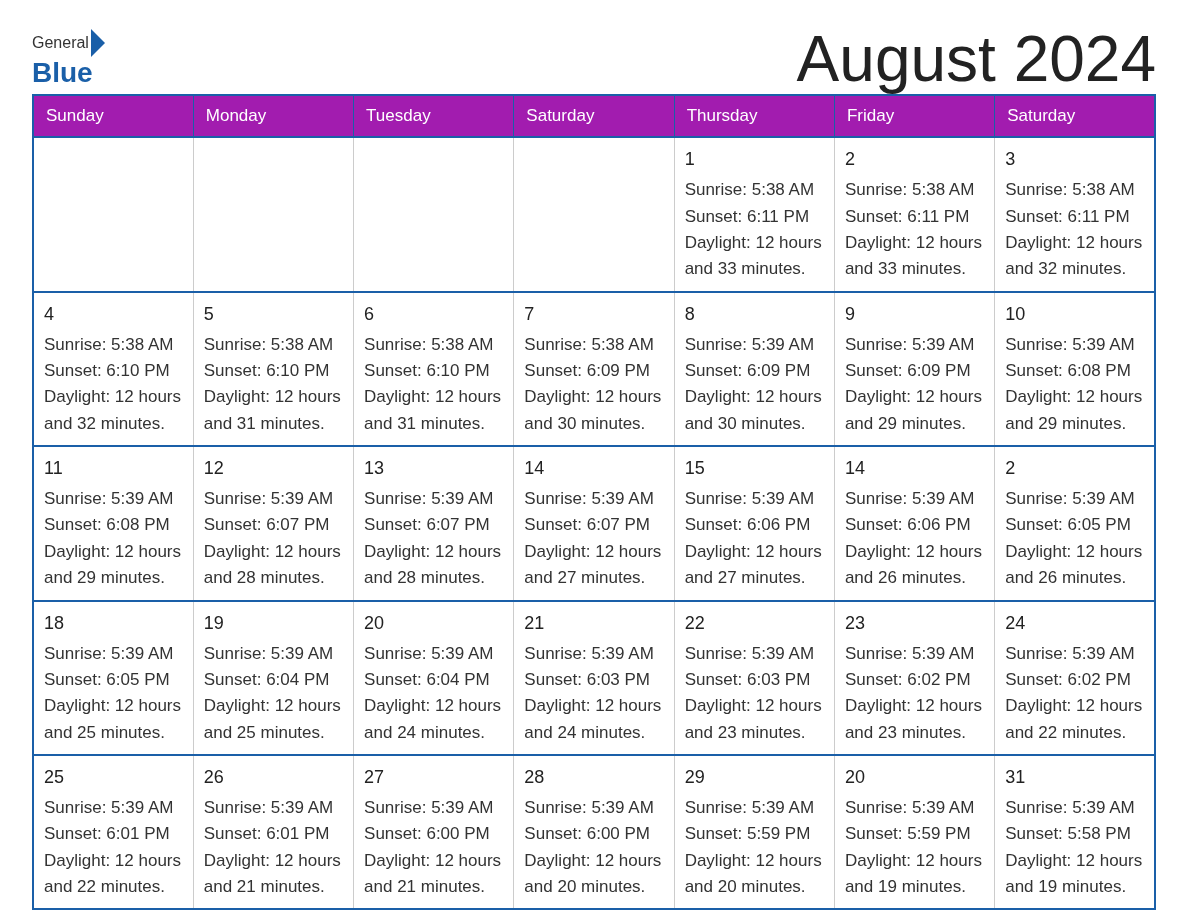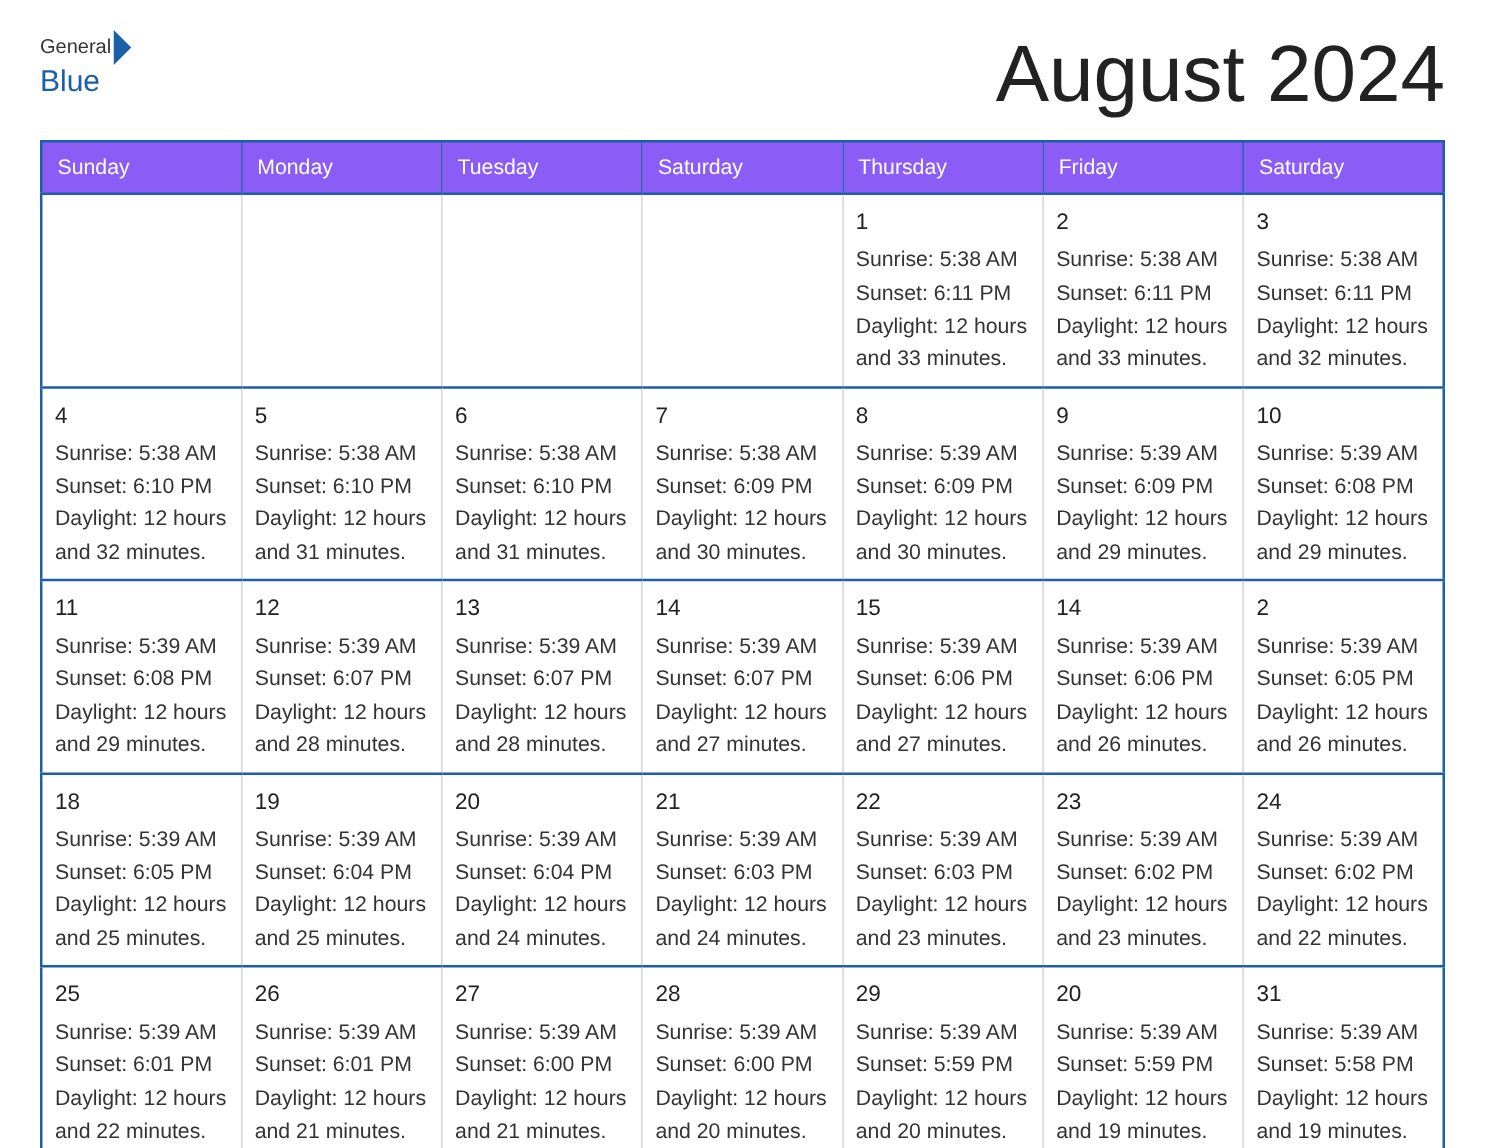--- a/index.html
+++ b/index.html
@@ -5,43 +5,42 @@
     * { box-sizing: border-box; margin: 0; padding: 0; }
     body {
       font-family: Arial, sans-serif;
       background: #fff;
       padding: 24px 32px;
       color: #222;
     }
     .header {
       display: flex;
       justify-content: space-between;
-      align-items: flex-start;
-      margin-bottom: 18px;
+      align-items: center;
     }
     .logo {
       display: flex;
       flex-direction: column;
       align-items: flex-start;
     }
     .logo-general { color: #333; }
     .logo-arrow {
       display: inline-block;
       width: 0;
       height: 0;
       border-left: 14px solid #1a5fa8;
       border-top: 14px solid transparent;
       border-bottom: 14px solid transparent;
       margin-left: 2px;
       vertical-align: middle;
     }
     .logo-blue {
       color: #1a5fa8;
-      font-size: 24px;
-      font-weight: normal;
+      font-size: 28px;
+      font-weight: bold;
     }
     .logo-line {
       display: flex;
       align-items: center;
     }
     .title-section {
       text-align: right;
     }
     .main-title {
       font-size: 64px;
@@ -53,21 +52,21 @@
       font-size: 20px;
       color: #555;
       margin-top: 4px;
     }
     .calendar {
       width: 100%;
       border-collapse: collapse;
       border: 2px solid #1a5fa8;
     }
     .calendar th {
-      background-color: #8b5cf6;
+      background-color: #a21caf;
       color: #fff;
       font-size: 17px;
       font-weight: normal;
       padding: 10px 12px;
       text-align: left;
       border: 1px solid #1a5fa8;
     }
     .calendar td {
       vertical-align: top;
       padding: 8px 10px;

